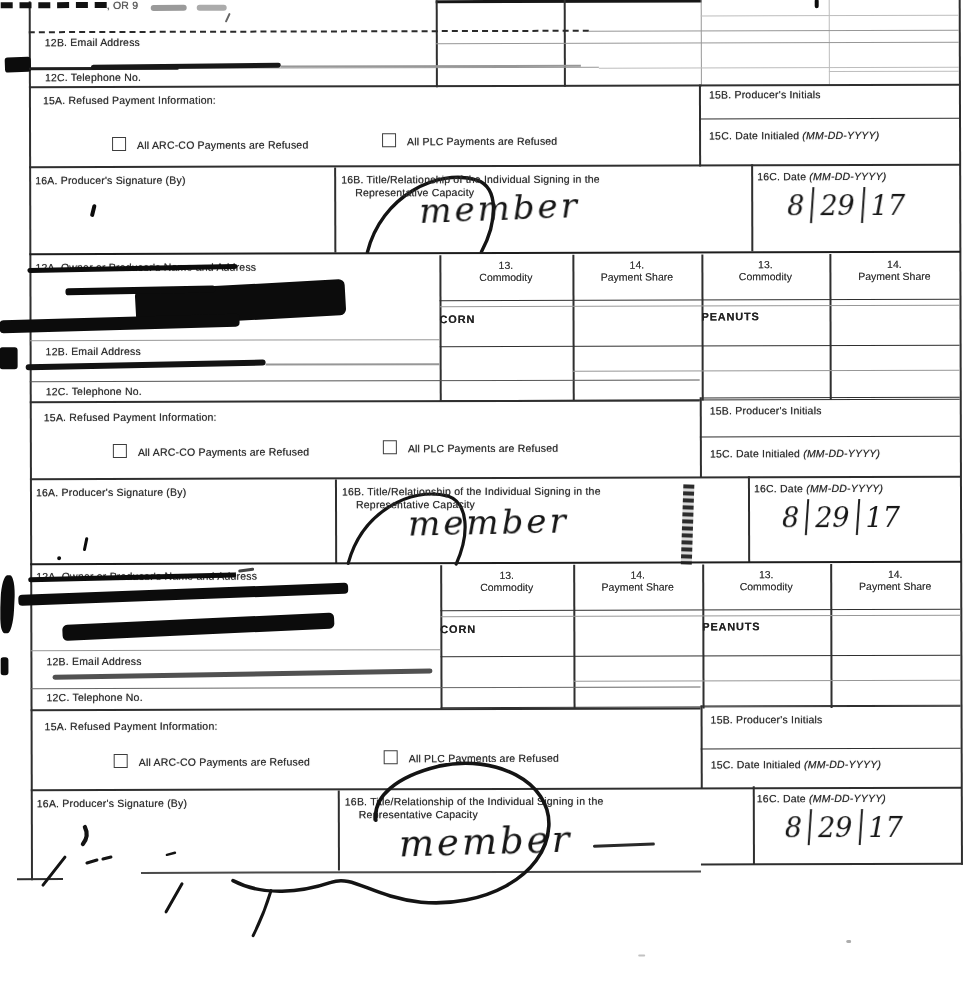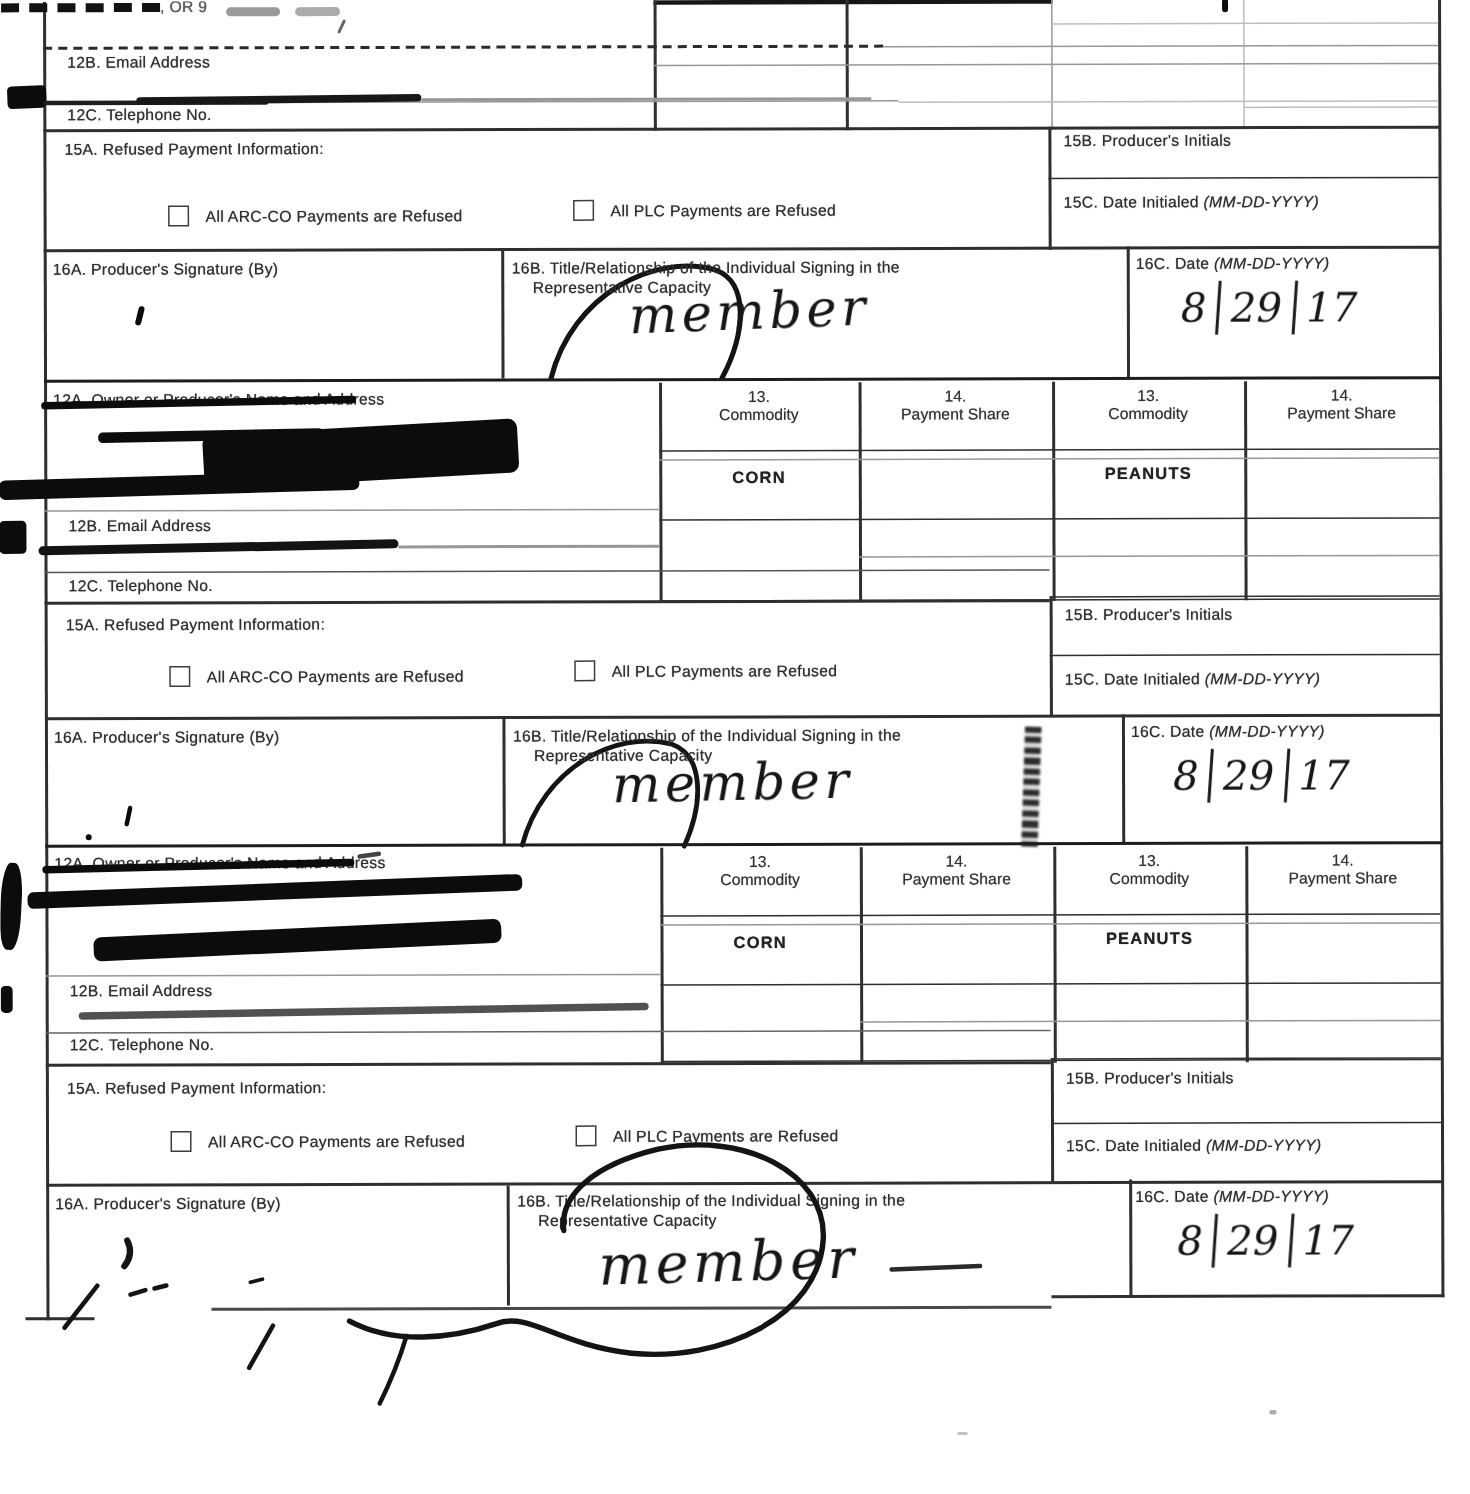--- a/index.html
+++ b/index.html
@@ -2,21 +2,21 @@
 <html><head>
 <meta charset="utf-8">
 <style>
   html,body{margin:0;padding:0;background:#ffffff;}
   #page{position:relative;width:980px;height:996px;background:#fff;overflow:hidden;
         font-family:"Liberation Sans",sans-serif;transform:rotate(-0.15deg);}
   .lbl{position:absolute;font-size:10.5px;color:#2e2e2e;letter-spacing:.2px;white-space:nowrap;
        text-shadow:0 0 .7px rgba(50,50,50,.75);}
   .hdr{position:absolute;font-size:10.5px;color:#333;text-align:center;white-space:nowrap;
        text-shadow:0 0 .6px rgba(60,60,60,.7);}
-  .val{position:absolute;font-size:11px;font-weight:bold;color:#222;text-align:center;
+  .val{position:absolute;font-size:11px;font-weight:bold;color:#222;
        letter-spacing:.8px;text-shadow:0 0 .6px rgba(40,40,40,.8);}
   .hl{position:absolute;background:#2f2f2f;height:1.5px;}
   .vl{position:absolute;background:#2f2f2f;width:1.5px;}
   .grey{background:#979797;}
   .lt{background:#bdbdbd;}
   .dash{background:none;border-top:2px dashed #2a2a2a;height:0;}
   .blob{position:absolute;background:#0c0c0c;border-radius:3px;}
   .cb{position:absolute;width:12px;height:12px;border:1.6px solid #3d3d3d;background:#fff;}
   .hw{position:absolute;font-family:"DejaVu Serif",serif;font-style:italic;color:#161616;
       filter:blur(.25px);}

